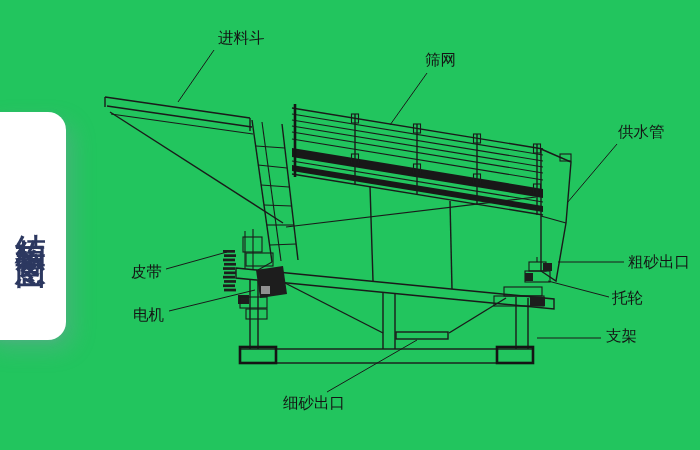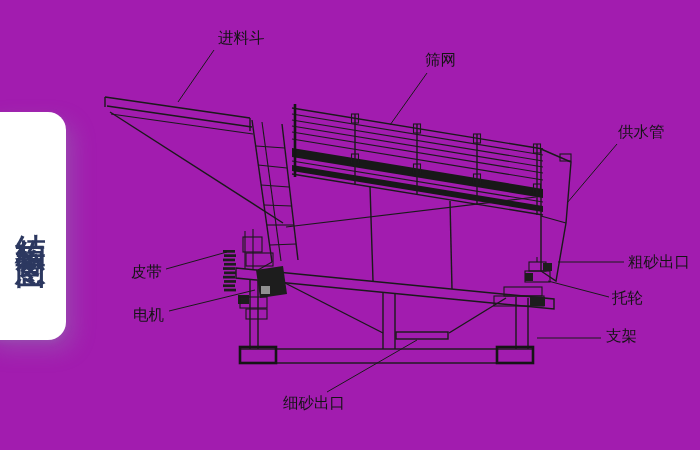--- a/index.html
+++ b/index.html
@@ -1,18 +1,18 @@
 <!DOCTYPE html>
 <html><head>
 <meta charset="utf-8">
 <style>
   html,body{margin:0;padding:0;}
   #stage{
     position:relative;width:700px;height:450px;overflow:hidden;
-    background:#a21caf;
+    background:#22c55e;
     font-family:"DejaVu Sans","Liberation Sans",sans-serif;
   }
   
   #banner-card{
     position:absolute;left:-20px;top:112px;width:86px;height:228px;
     background:#ffffff;border-radius:18px;
     box-shadow:8px 10px 22px rgba(140,152,178,.30),0 2px 6px rgba(140,152,178,.18);
     display:flex;align-items:center;justify-content:center;
   }
   #banner-title{

